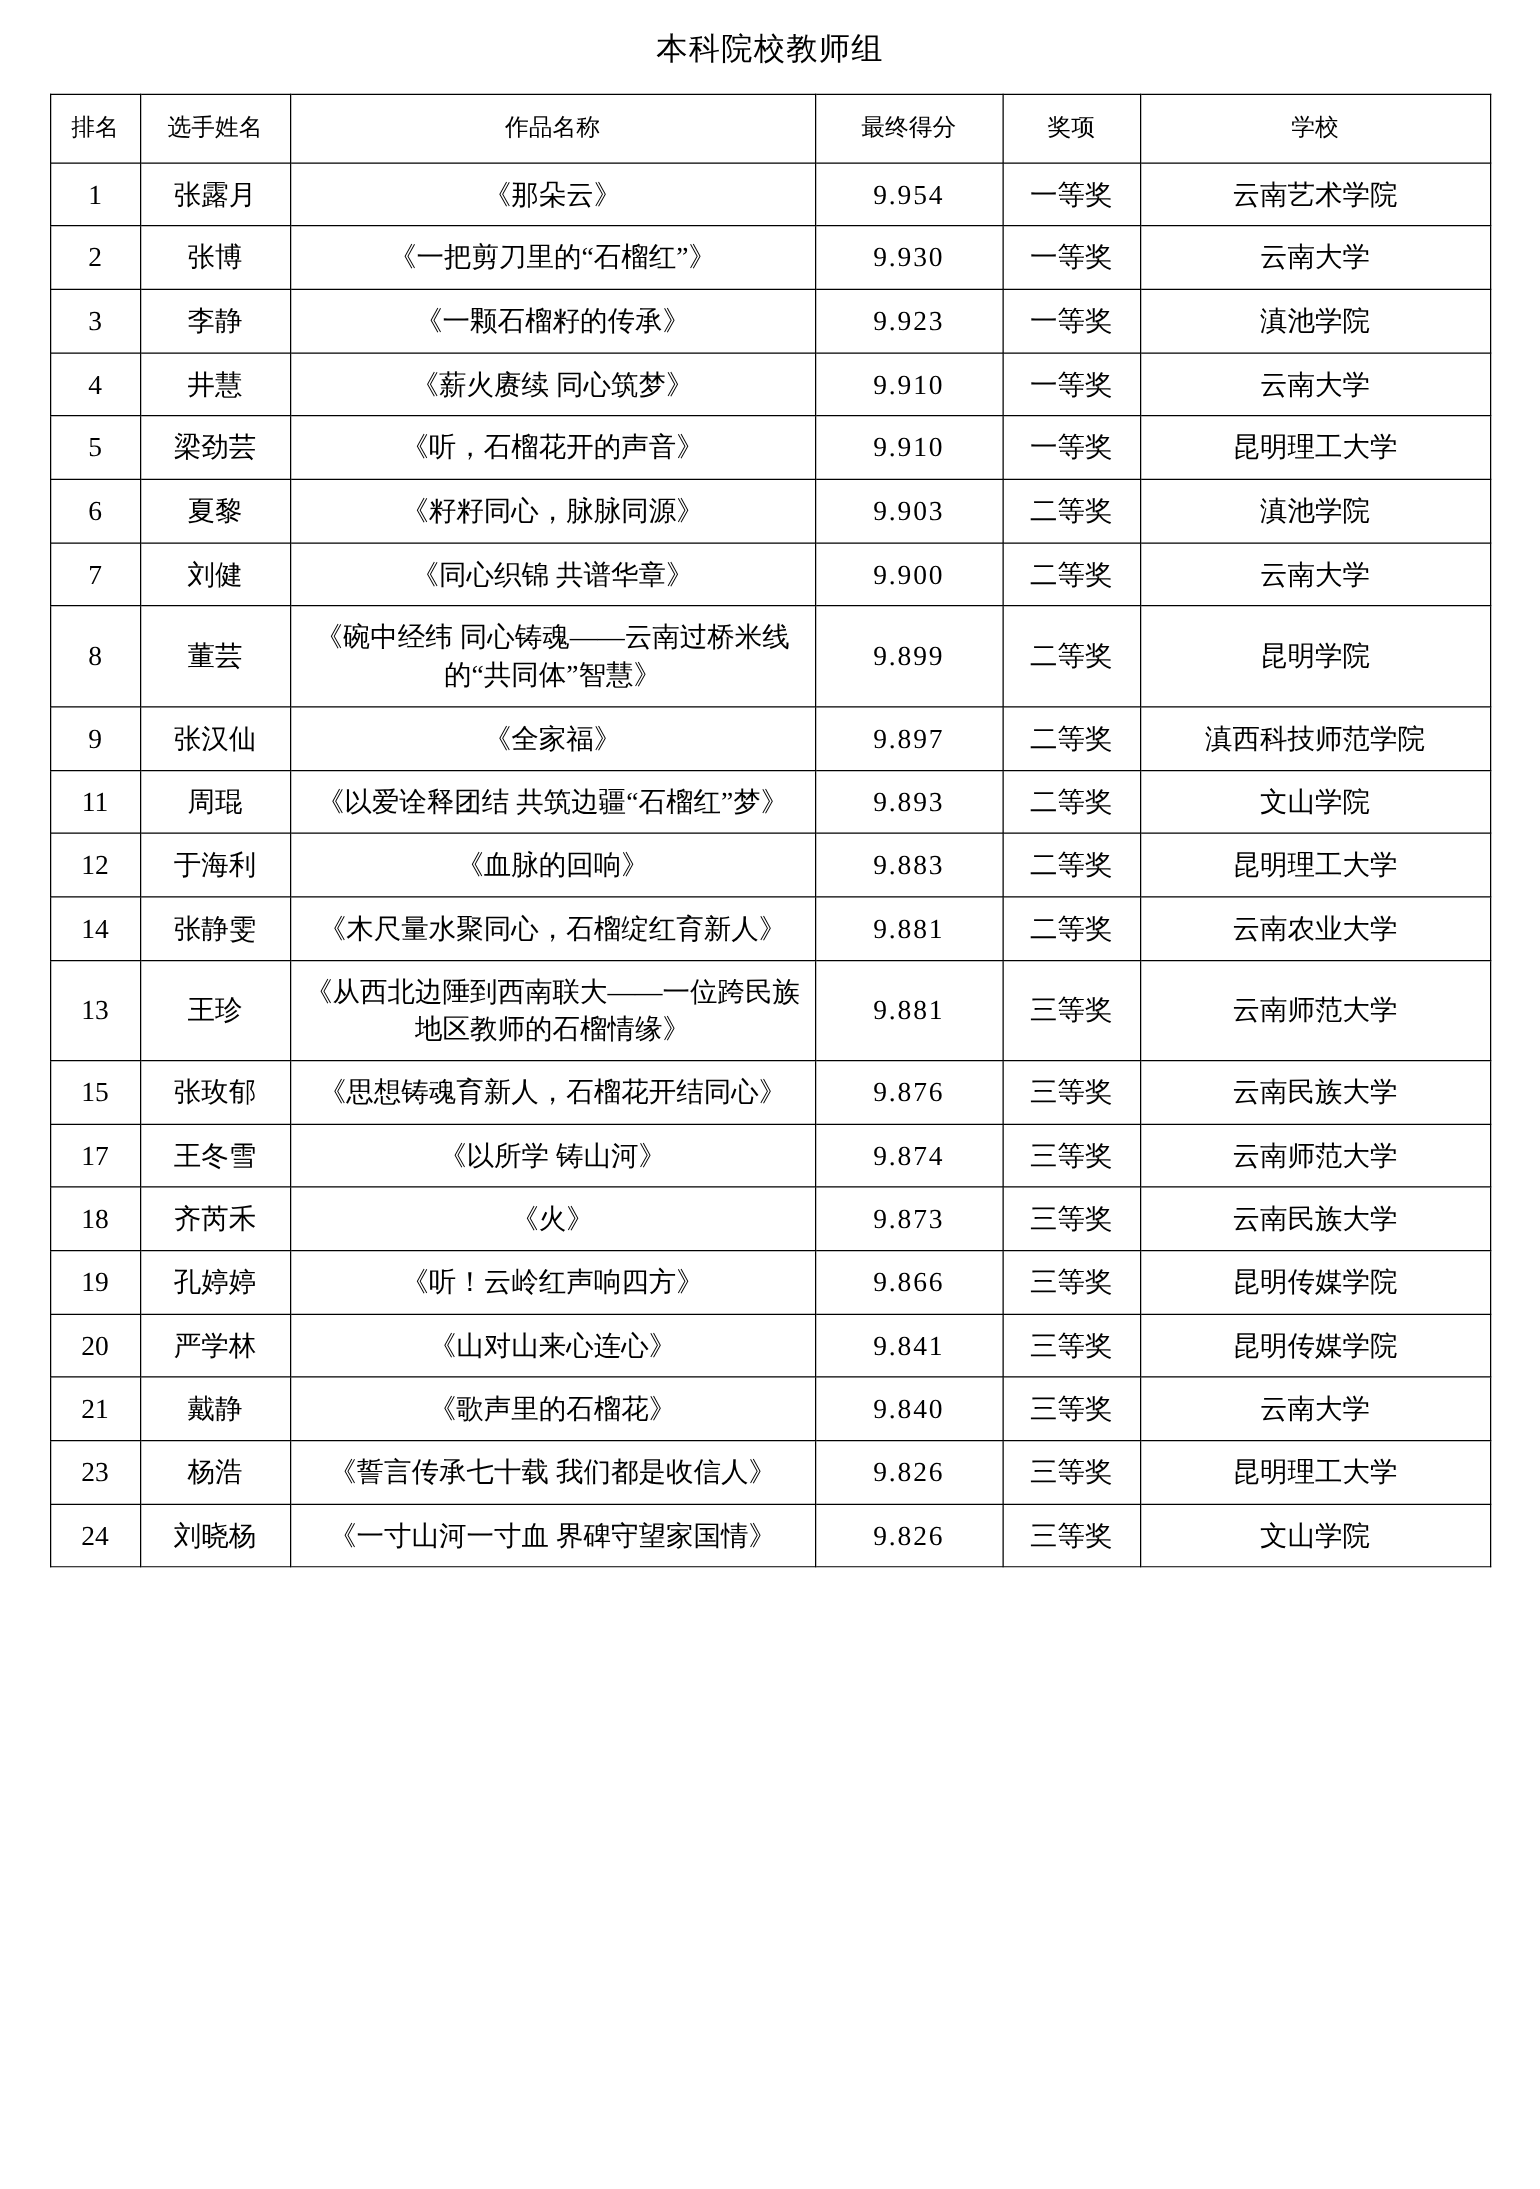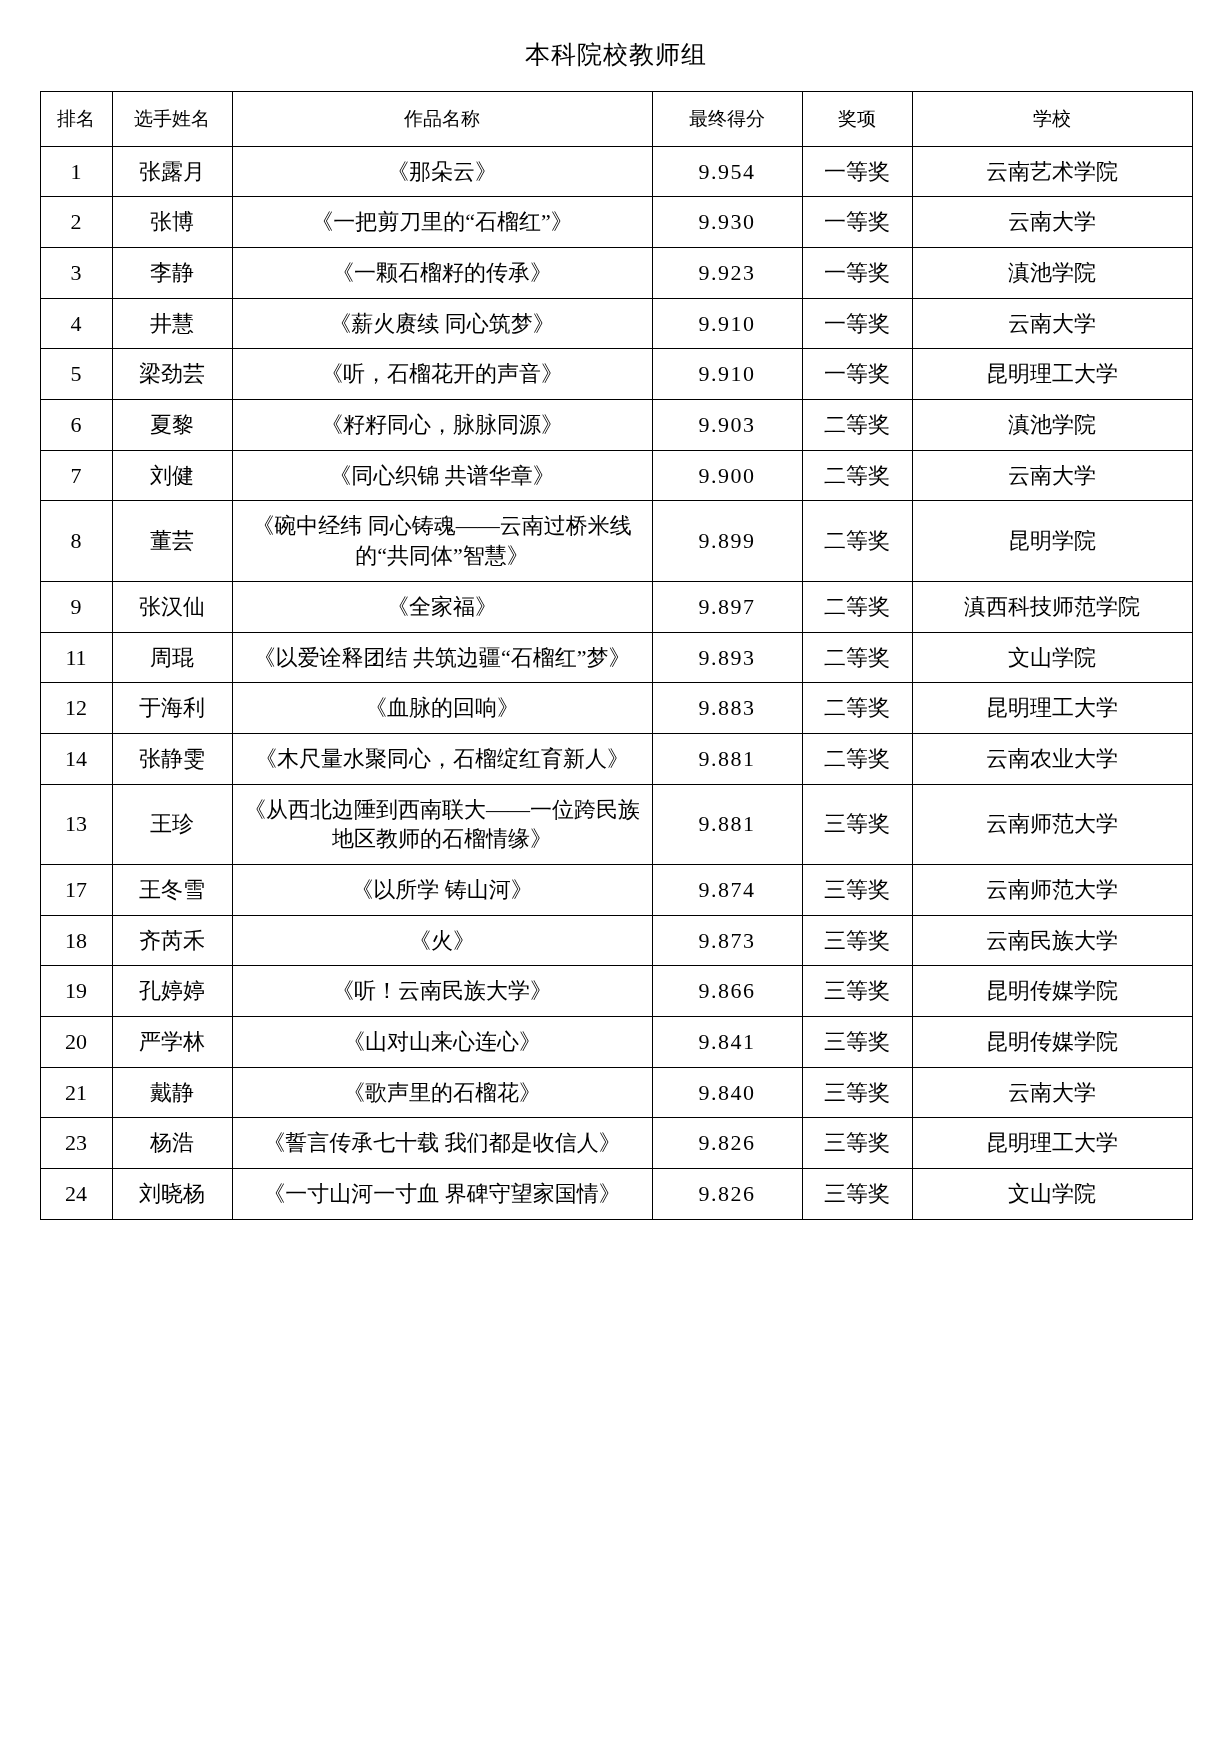--- a/index.html
+++ b/index.html
@@ -8,21 +8,21 @@
     background: #ffffff;
   }
   body {
     width: 1232px;
     font-family: "Liberation Serif", "DejaVu Serif", serif;
     color: #000000;
   }
   .page {
     width: 1232px;
     box-sizing: border-box;
-    padding: 16px;
+    padding: 0;
   }
   .doc-title {
     text-align: center;
     font-size: 25px;
     font-family: "Liberation Serif", "DejaVu Serif", serif;
     padding: 22px 0 20px 0;
     letter-spacing: 1px;
   }
   table.result-table {
     border-collapse: collapse;
@@ -184,39 +184,47 @@
         </tr>
       <tr>
           <td>13</td>
           <td>王珍</td>
           <td class="work-cell">《从西北边陲到西南联大——一位跨民族地区教师的石榴情缘》</td>
           <td class="score-cell">9.881</td>
           <td>三等奖</td>
           <td>云南师范大学</td>
         </tr>
       <tr>
+          <td>15</td>
+          <td>张玫郁</td>
+          <td class="work-cell">《思想铸魂育新人，石榴花开结同心》</td>
+          <td class="score-cell">9.876</td>
+          <td>三等奖</td>
+          <td>云南民族大学</td>
+        </tr>
+      <tr>
           <td>17</td>
           <td>王冬雪</td>
           <td class="work-cell">《以所学 铸山河》</td>
           <td class="score-cell">9.874</td>
           <td>三等奖</td>
           <td>云南师范大学</td>
         </tr>
       <tr>
           <td>18</td>
           <td>齐芮禾</td>
           <td class="work-cell">《火》</td>
           <td class="score-cell">9.873</td>
           <td>三等奖</td>
           <td>云南民族大学</td>
         </tr>
       <tr>
           <td>19</td>
           <td>孔婷婷</td>
-          <td class="work-cell">《听！云南民族大学》</td>
+          <td class="work-cell">《听！云岭红声响四方》</td>
           <td class="score-cell">9.866</td>
           <td>三等奖</td>
           <td>昆明传媒学院</td>
         </tr>
       <tr>
           <td>20</td>
           <td>严学林</td>
           <td class="work-cell">《山对山来心连心》</td>
           <td class="score-cell">9.841</td>
           <td>三等奖</td>

